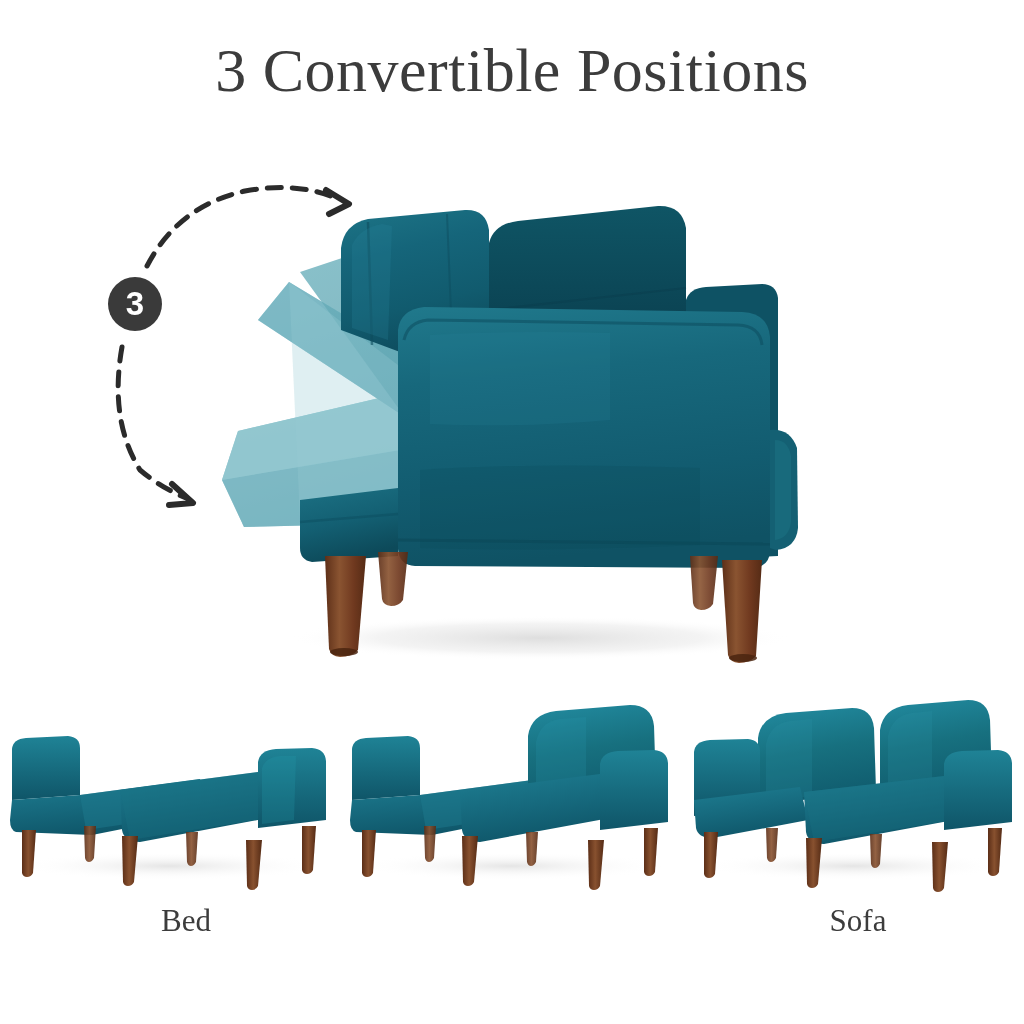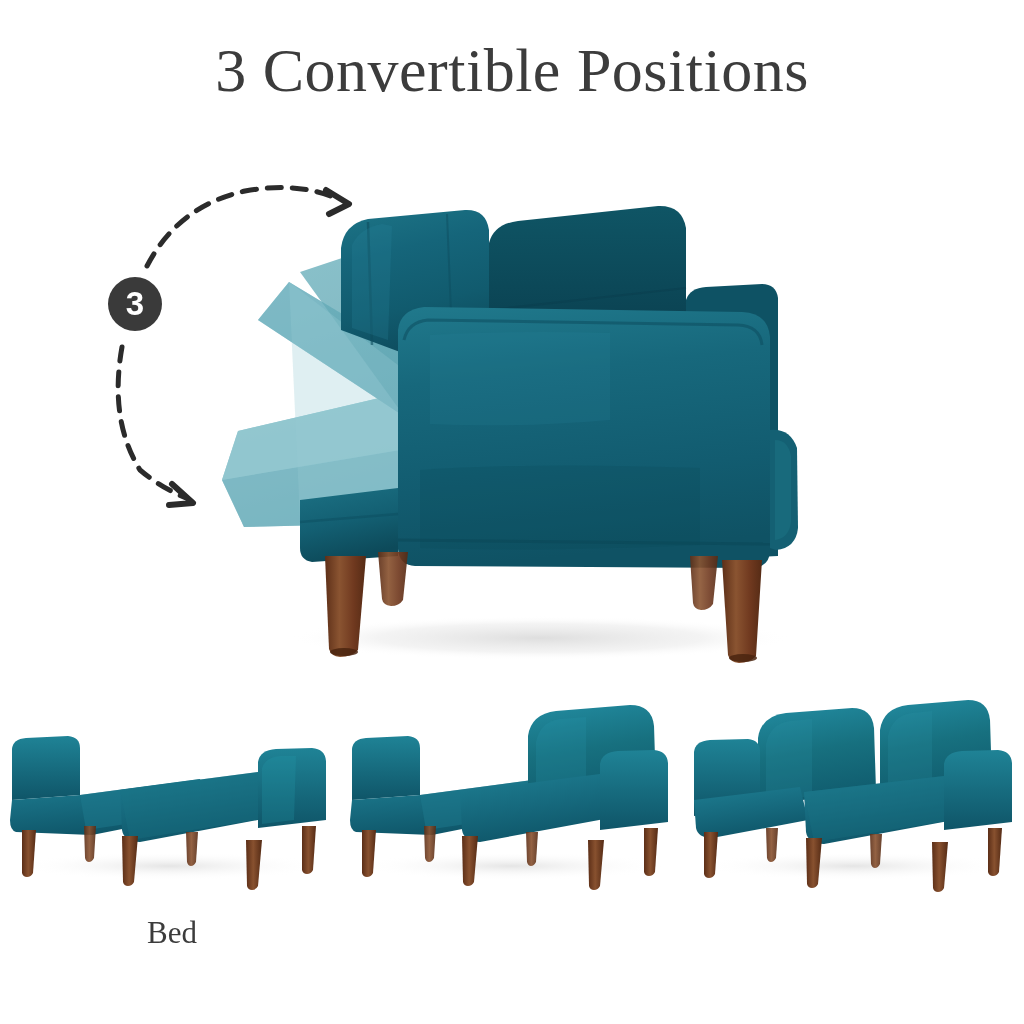--- a/index.html
+++ b/index.html
@@ -48,21 +48,21 @@
   
   .thumb-label {
     position:absolute;
     top:903px;
     width:230px;
     text-align:center;
     font-size:31px;
     color:#3c3c3c;
     font-family:"Liberation Serif", serif;
   }
-  #lbl-bed        { left:57px;margin-top:12px; }
+  #lbl-bed        { left:71px; }
   #lbl-splitback  { left:400px; }
   #lbl-sofa       { left:743px; }
 </style>
 </head>
 <body>
 
 <div id="stage">
 
   <div class="title">3 Convertible Positions</div>
 
@@ -335,14 +335,15 @@
       <path d="M704 832 L718 832 L715 874 Q713 878 709 878 Q705 878 704 874 Z" fill="url(#tLeg)"></path>
       <path d="M766 828 L778 828 L776 858 Q774 862 771 862 Q768 862 767 858 Z" fill="url(#tLeg)" opacity="0.9"></path>
       <path d="M806 838 L822 838 L818 884 Q816 888 812 888 Q808 888 807 884 Z" fill="url(#tLeg)"></path>
       <path d="M870 834 L882 834 L880 864 Q878 868 875 868 Q872 868 871 864 Z" fill="url(#tLeg)" opacity="0.9"></path>
       <path d="M932 842 L948 842 L944 888 Q942 892 938 892 Q934 892 933 888 Z" fill="url(#tLeg)"></path>
       <path d="M988 828 L1002 828 L999 872 Q997 876 993 876 Q989 876 988 872 Z" fill="url(#tLeg)"></path>
     </g>
   </svg>
 
   <div class="thumb-label" id="lbl-bed">Bed</div>
+  <div class="thumb-label" id="lbl-sofa">Sofa</div>
 
 </div>
 
 </body></html>

